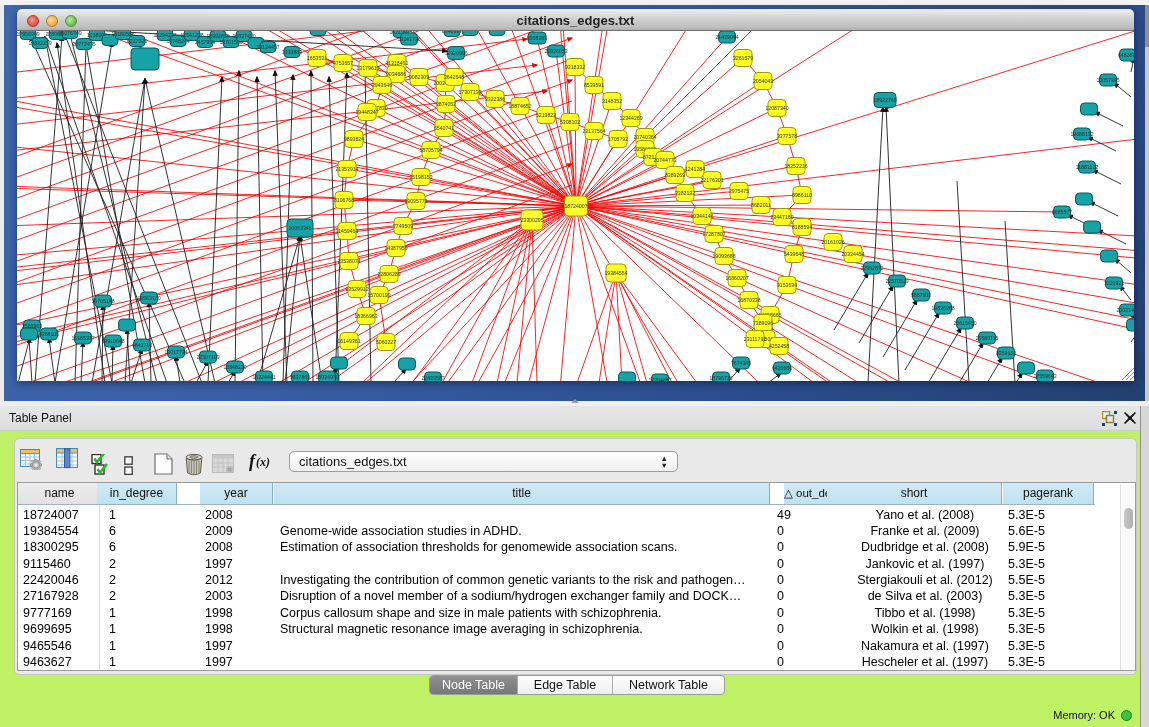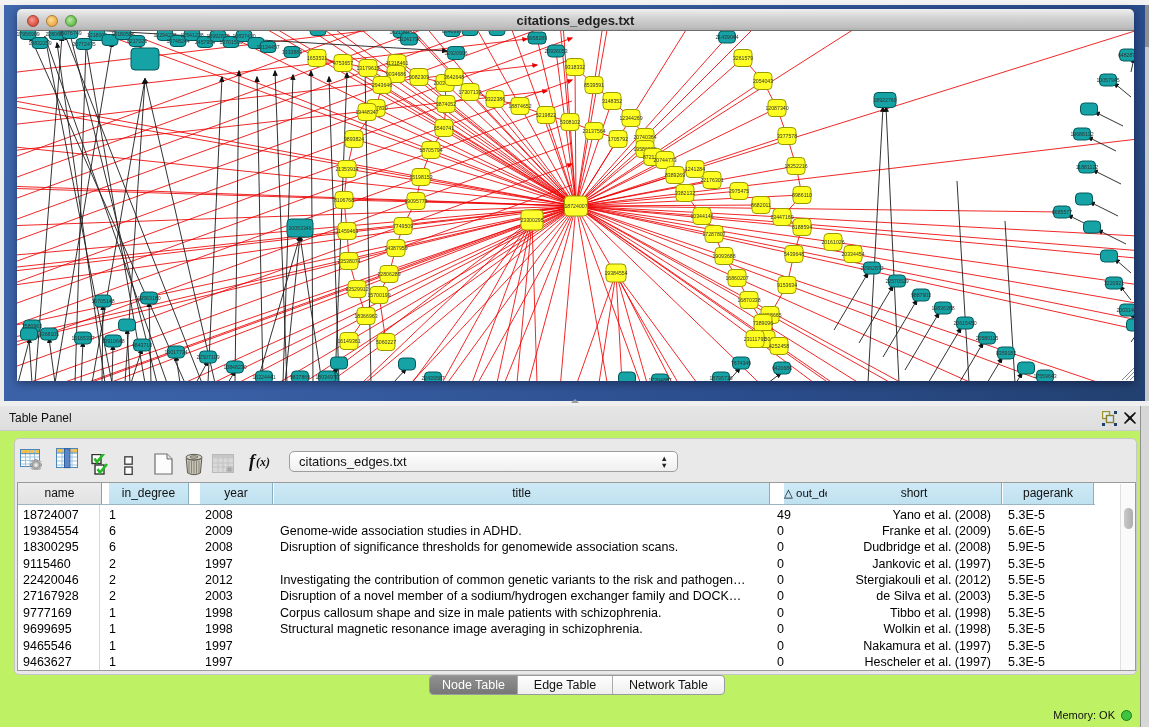--- a/index.html
+++ b/index.html
@@ -40,21 +40,21 @@
 .th{position:absolute;top:0;height:21px;white-space:nowrap;overflow:hidden;background:linear-gradient(#cfe9f6,#bfe1f0);border-right:1px solid #89b0c2;font-size:12px;color:#111;text-align:center;line-height:21px}
 .th.gray{background:linear-gradient(#ececec,#e2e2e2);border-right:1px solid #9a9a9a}
 #thbord{position:absolute;left:0;top:21px;width:1077px;height:1px;background:#9ab4c2}
 .trow{position:absolute;left:0;width:1119px;height:16.35px;font-size:12.5px;color:#000}
 .trow .c{position:absolute;top:0.5px;white-space:nowrap;overflow:hidden}
 .c0{left:5px;width:80px}
 .c1{left:91px;width:90px}
 .c2{left:187px;width:70px}
 .c3{left:262px;width:490px}
 .c4{left:759px;width:52px}
-.c5{left:797px;width:176px;text-align:right}
+.c5{left:819px;width:176px;text-align:center}
 .c6{left:990px;width:95px}
 #vline{position:absolute;left:81px;top:22px;width:1px;height:166px;background:#d6d6d6}
 #sbar{position:absolute;left:1102px;top:1px;width:15px;height:186px;background:#fafafa;border-left:1px solid #e0e0e0}
 #sthumb{position:absolute;left:2.5px;top:24px;width:9px;height:21px;border-radius:5px;background:linear-gradient(90deg,#c9c9c9,#adadad)}
 
 #seg{left:429px;top:269px;width:296px;height:20px;border:1px solid #9b9b9b;border-radius:4px;background:linear-gradient(#fff,#eee);font-size:12.5px;color:#111;display:flex}
 #seg div{text-align:center;line-height:19px;border-right:1px solid #aaa}
 #seg div:last-child{border-right:none}
 #seg .sel{background:linear-gradient(#909090,#777777);color:#fff;border-radius:3px 0 0 3px}
 
@@ -786,21 +786,21 @@
         <circle cx="17.5" cy="15.5" r="3.5" fill="#bdbdbd"></circle>
         <path d="M15.8 13.8 L19.2 17.2 M19.2 13.8 L15.8 17.2" stroke="#a0a0a0" stroke-width="1.2"></path>
       </svg>
     <svg class="ticon" style="left:249px;top:45px" width="26" height="20" viewBox="0 0 26 20">
         <text x="0" y="16" font-size="18" font-style="italic" font-weight="bold" font-family="Liberation Serif,serif" fill="#111">f</text>
         <text x="7" y="15" font-size="12" font-style="italic" font-weight="bold" font-family="Liberation Serif,serif" fill="#111">(x)</text>
       </svg>
     <div id="combo" class="abs">citations_edges.txt<span class="ar">▲<br>▼</span></div>
     <div id="tbl" class="abs">
       <div class="th gray" style="left:0;width:84px">name</div>
-      <div class="th" style="left:91px;width:80px">in_degree</div>
+      <div class="th" style="left:79px;width:80px">in_degree</div>
       <div class="th" style="left:182px;width:73px">year</div>
       <div class="th" style="left:256px;width:496px">title</div>
       <div class="th" style="left:766px;width:54px;font-size:11.5px">△ out_de…</div>
       <div class="th" style="left:809px;width:175px">short</div>
       <div class="th" style="left:985px;width:91px">pagerank</div>
       <div id="thbord"></div>
       <div id="vline"></div>
       <div class="trow" style="top:24.2px">
           <span class="c c0">18724007</span>
           <span class="c c1">1</span>
@@ -815,21 +815,21 @@
           <span class="c c2">2009</span>
           <span class="c c3">Genome-wide association studies in ADHD.</span>
           <span class="c c4">0</span>
           <span class="c c5">Franke et al. (2009)</span>
           <span class="c c6">5.6E-5</span>
         </div>
 <div class="trow" style="top:56.9px">
           <span class="c c0">18300295</span>
           <span class="c c1">6</span>
           <span class="c c2">2008</span>
-          <span class="c c3">Disruption of significance thresholds for genomewide association scans.</span>
+          <span class="c c3">Estimation of association thresholds for genomewide association scans.</span>
           <span class="c c4">0</span>
           <span class="c c5">Dudbridge et al. (2008)</span>
           <span class="c c6">5.9E-5</span>
         </div>
 <div class="trow" style="top:73.25px">
           <span class="c c0">9115460</span>
           <span class="c c1">2</span>
           <span class="c c2">1997</span>
           <span class="c c4">0</span>
           <span class="c c5">Jankovic et al. (1997)</span>

